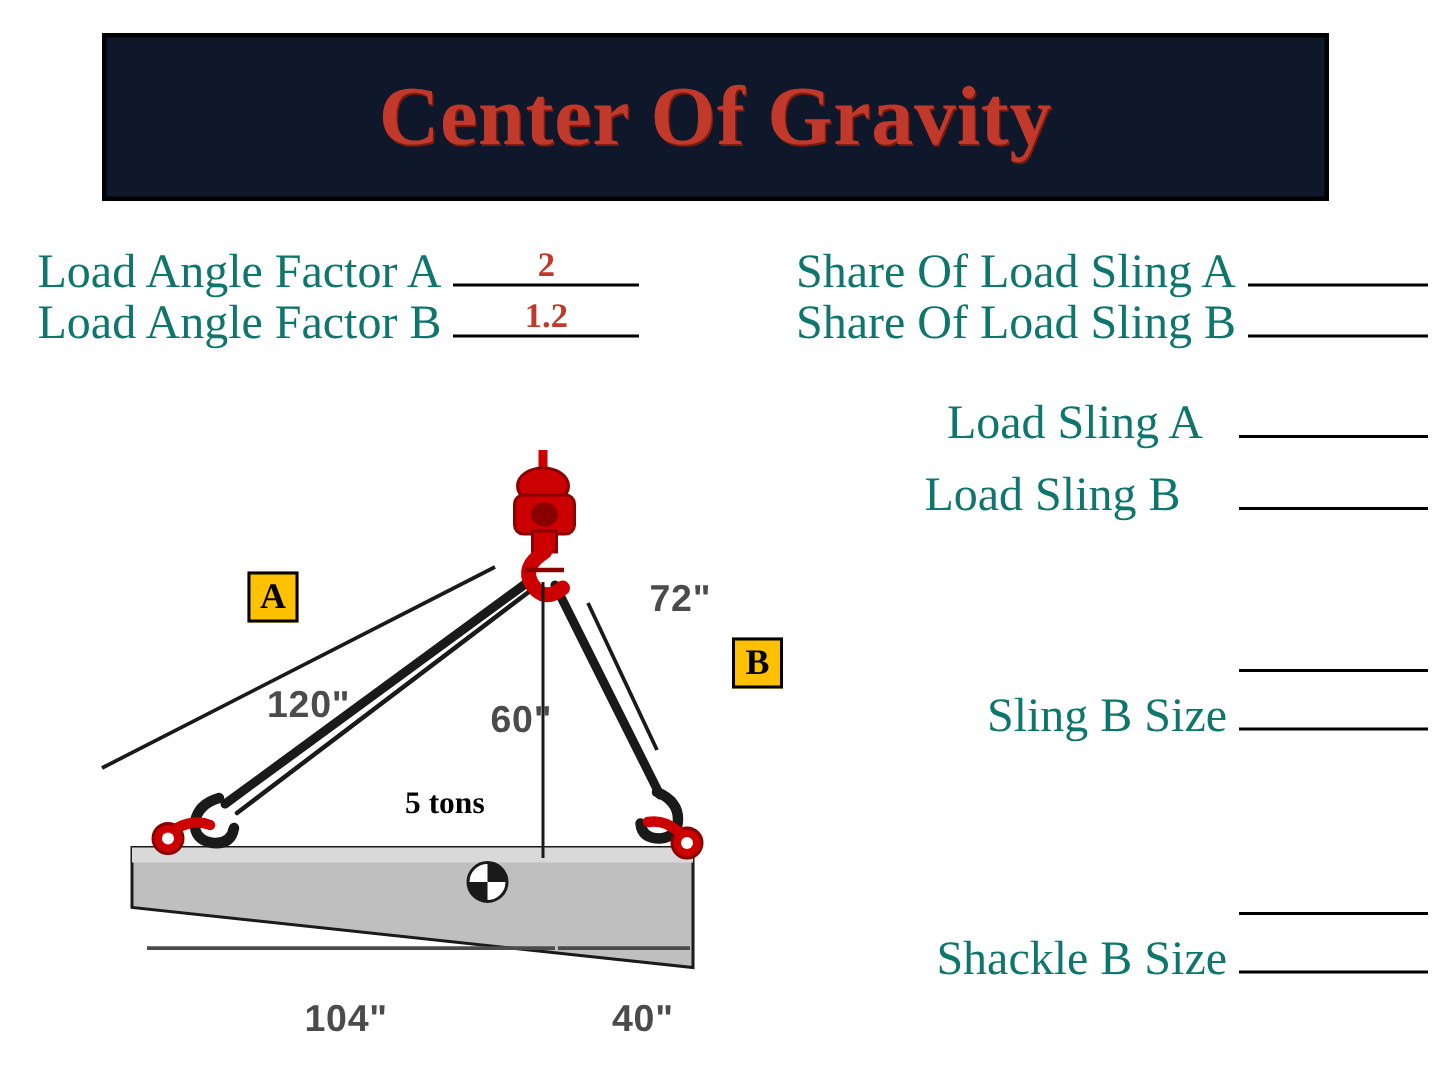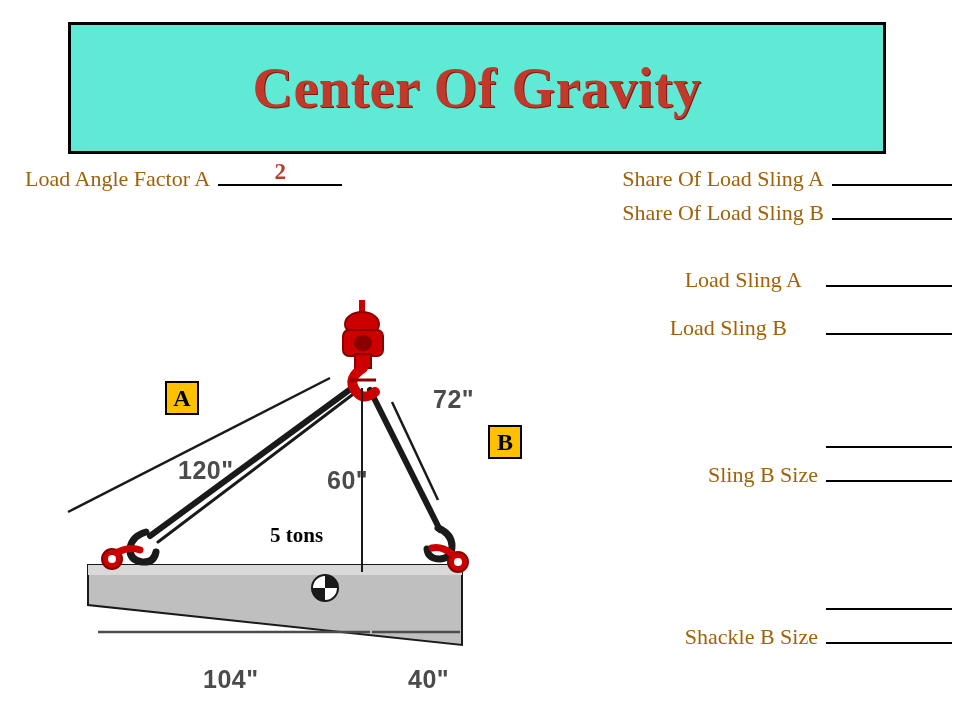--- a/index.html
+++ b/index.html
@@ -14,22 +14,22 @@
     overflow: hidden;
     position: relative;
   }
 
   
   #title-banner {
     position: absolute;
     left: 68px;
     top: 22px;
     width: 818px;
-    height: 132px;
-    background: #5eead4;
+    height: 112px;
+    background: #0f172a;
     border: 3px solid #000000;
     box-sizing: border-box;
     display: flex;
     align-items: center;
     justify-content: center;
   }
   #title-text {
     font-family: "Liberation Serif", serif;
     font-weight: bold;
     font-size: 56px;
@@ -42,22 +42,22 @@
   .form-line {
     position: absolute;
     display: flex;
     align-items: baseline;
     white-space: nowrap;
     font-family: "Liberation Serif", serif;
     font-size: 24px;
     color: #000000;
   }
   .form-label {
-    font-size: 22px;
-    color: #a16207;
+    font-size: 32px;
+    color: #0f766e;
   }
   .blank {
     display: inline-block;
     border-bottom: 2px solid #000;
     height: 22px;
     margin-left: 8px;
     position: relative;
   }
   .blank .val {
     position: absolute;
@@ -143,20 +143,24 @@
 </div>
 
 <div class="form-line" id="laf-a">
   <span class="form-label">Load Angle Factor A</span>
   <span class="blank">
     <span class="val">2</span>
   </span>
 </div>
 
 <div class="form-line" id="laf-b">
+  <span class="form-label">Load Angle Factor B</span>
+  <span class="blank">
+    <span class="val">1.2</span>
+  </span>
 </div>
 
 <div class="form-line right-line" id="share-a">
   <span class="form-label">Share Of Load Sling A</span>
   <span class="blank">
     <span class="val"></span>
   </span>
 </div>
 
 <div class="form-line right-line" id="share-b">

